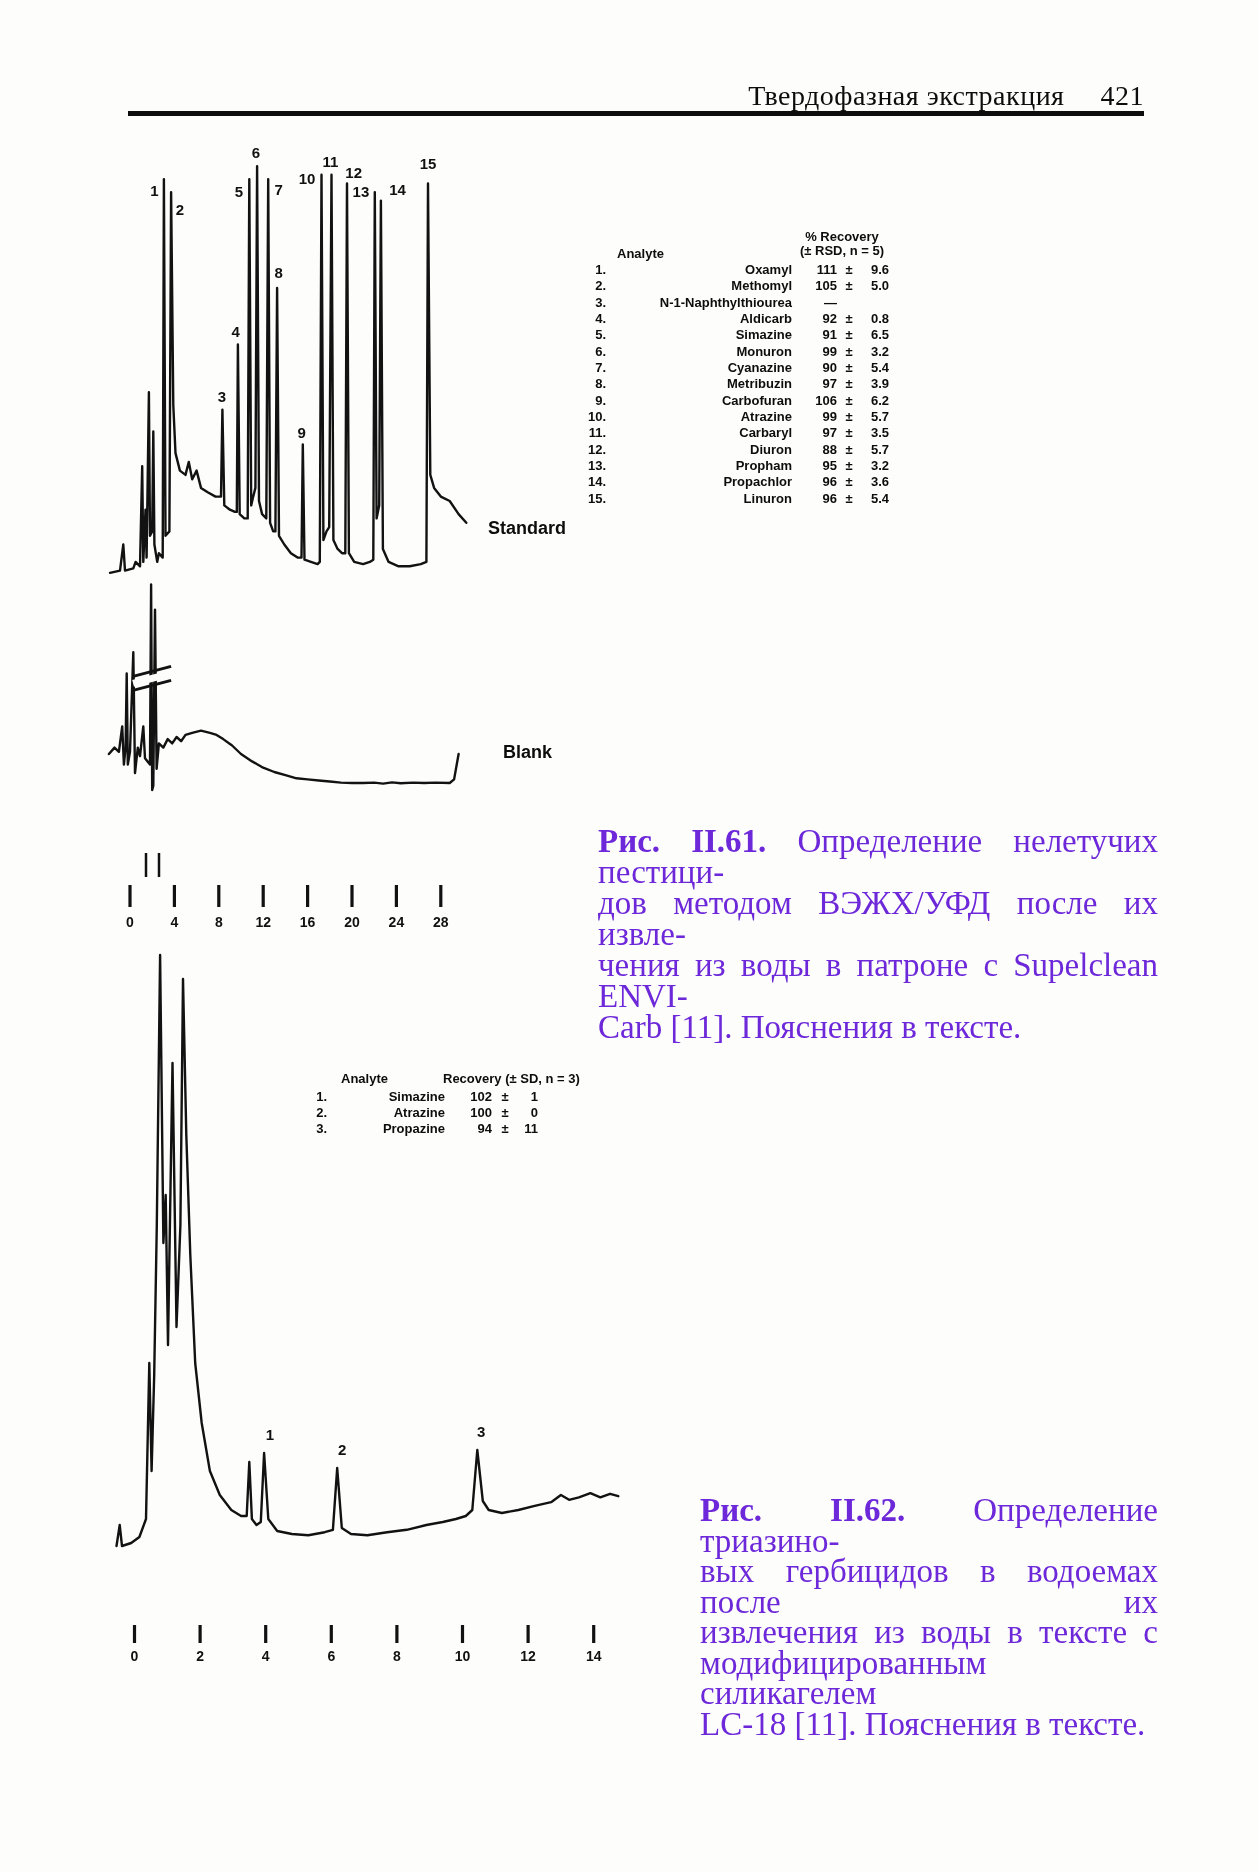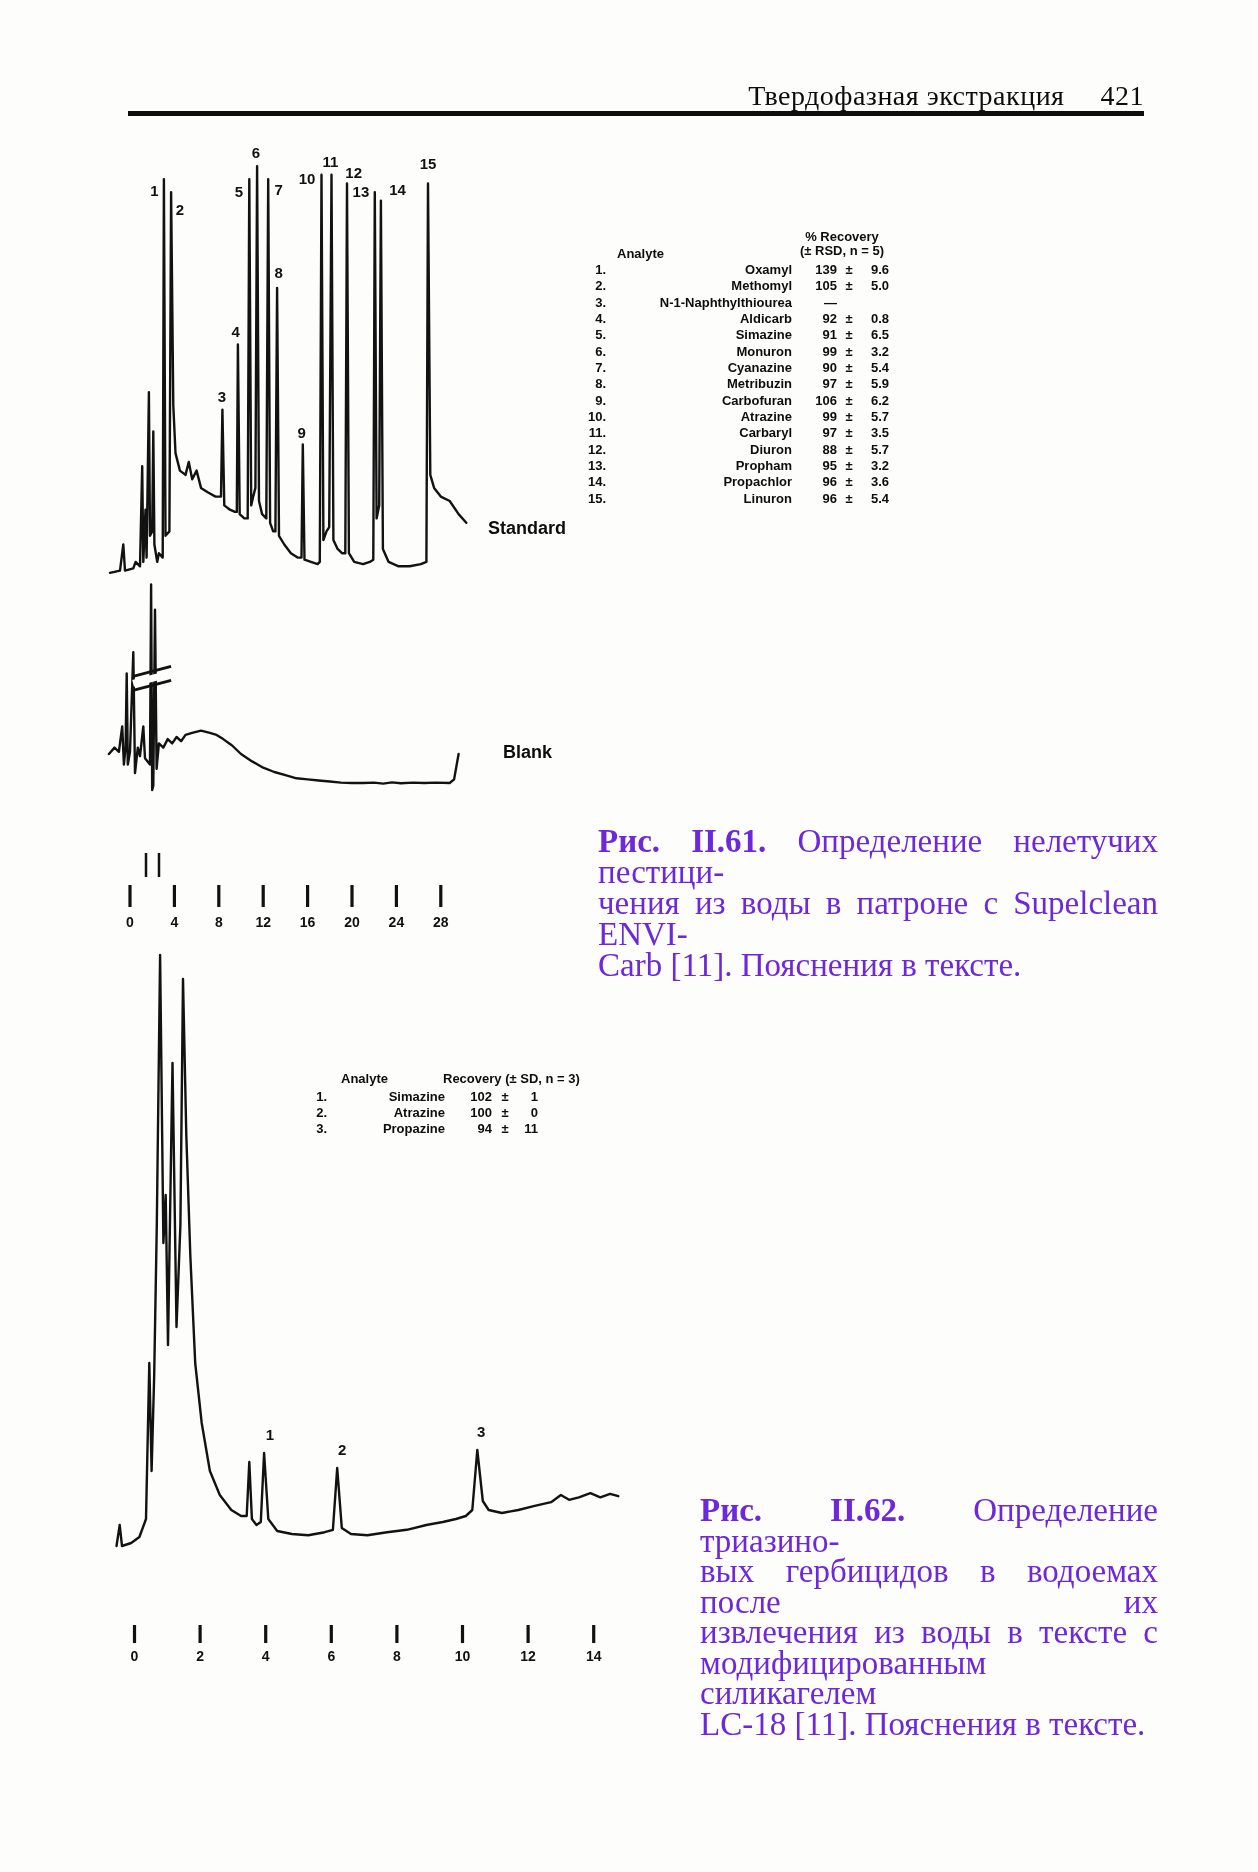--- a/index.html
+++ b/index.html
@@ -107,21 +107,21 @@
     </svg>
 
   <div class="th" id="t1-analyte-h">Analyte</div>
   <div class="th" id="t1-rec-h">
     <div>% Recovery</div>
     <div>(± RSD, n = 5)</div>
   </div>
   <div class="t-grid" id="table1">
       <div class="c-n">1.</div>
       <div class="c-a">Oxamyl</div>
-      <div class="c-r">139</div>
+      <div class="c-r">111</div>
       <div class="c-pm">±</div>
       <div class="c-s">9.6</div>
       <div class="c-n">2.</div>
       <div class="c-a">Methomyl</div>
       <div class="c-r">105</div>
       <div class="c-pm">±</div>
       <div class="c-s">5.0</div>
       <div class="c-n">3.</div>
       <div class="c-a">N-1-Naphthylthiourea</div>
       <div class="c-r">—</div>
@@ -144,21 +144,21 @@
       <div class="c-s">3.2</div>
       <div class="c-n">7.</div>
       <div class="c-a">Cyanazine</div>
       <div class="c-r">90</div>
       <div class="c-pm">±</div>
       <div class="c-s">5.4</div>
       <div class="c-n">8.</div>
       <div class="c-a">Metribuzin</div>
       <div class="c-r">97</div>
       <div class="c-pm">±</div>
-      <div class="c-s">5.9</div>
+      <div class="c-s">3.9</div>
       <div class="c-n">9.</div>
       <div class="c-a">Carbofuran</div>
       <div class="c-r">106</div>
       <div class="c-pm">±</div>
       <div class="c-s">6.2</div>
       <div class="c-n">10.</div>
       <div class="c-a">Atrazine</div>
       <div class="c-r">99</div>
       <div class="c-pm">±</div>
       <div class="c-s">5.7</div>
@@ -184,20 +184,21 @@
       <div class="c-s">3.6</div>
       <div class="c-n">15.</div>
       <div class="c-a">Linuron</div>
       <div class="c-r">96</div>
       <div class="c-pm">±</div>
       <div class="c-s">5.4</div>
     </div>
 
   <div class="cap" id="cap1">
     <div class="cap-line"><b>Рис. II.61.</b><span> Определение нелетучих пестици-</span></div>
+    <div class="cap-line">дов методом ВЭЖХ/УФД после их извле-</div>
     <div class="cap-line">чения из воды в патроне с Supelclean ENVI-</div>
     <div class="cap-line last">Carb [11]. Пояснения в тексте.</div>
   </div>
 
   <svg id="chrom-2" width="560" height="620" viewBox="0 0 560 620">
       <polyline points="18.5,598 21.7,577 24,598 33.2,595 41.4,589 48,571 51.3,415 53.6,523 56.2,427 58.8,277 62.1,7 65.4,295 67.7,247 70,397 74.5,115 78.5,379 82.4,277 85,31 88.3,187 92.3,307 97.2,415 103.7,475 111.9,523 121.8,547 133.3,562 143.1,568 148.7,568 151.3,514 153.9,571 158.5,577 162.8,574 166.1,505 170.3,571 179.2,583 193.9,586 210.3,587.2 226.7,584.2 234.9,581.8 239.2,520 243.8,580 253,586 269.4,587.2 289.1,584.2 308.7,581.8 328.4,577 344.8,574 357.9,571 367.8,568 374.3,562 379.3,502 384.8,553 390.7,562 403.9,565 420.3,562 436.7,557.8 453.1,554.2 462.9,547 471.1,551.8 480.9,549.4 492.4,545.2 502.3,549.4 512.1,545.8 520.3,548.2" fill="none" stroke="#121212" stroke-width="2.4" stroke-linejoin="round" stroke-linecap="round"></polyline>
       <text x="172" y="492" text-anchor="middle" class="peak-num">1</text>
       <text x="244.1" y="507" text-anchor="middle" class="peak-num">2</text>
       <text x="383.2" y="489" text-anchor="middle" class="peak-num">3</text>
     </svg>

